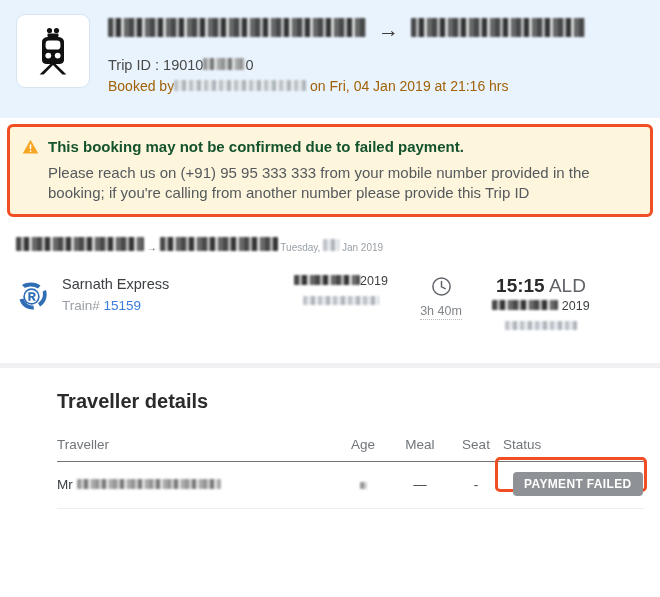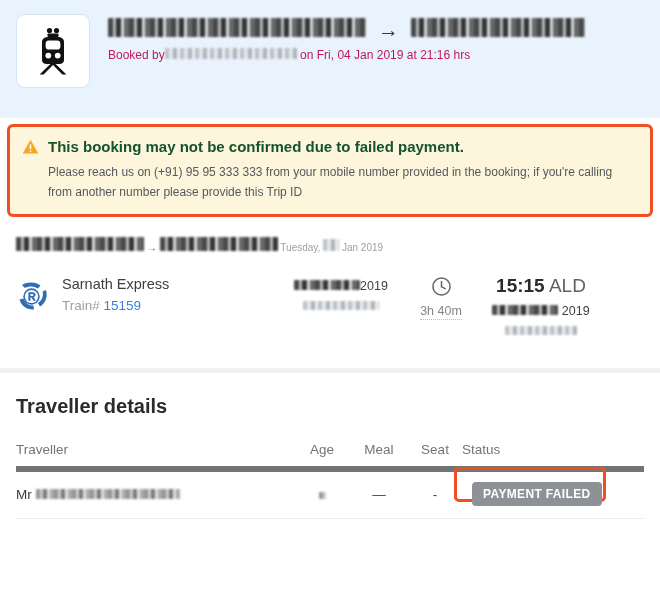--- a/index.html
+++ b/index.html
@@ -40,22 +40,22 @@
   }
   .trip-id {
     margin-top: 12px;
     font-size: 14.5px;
     color: #4a4a4a;
     line-height: 19px;
     white-space: nowrap;
   }
   .booked-by {
     margin-top: 2px;
-    font-size: 12px;
-    color: #be185d;
+    font-size: 14px;
+    color: #a16207;
     line-height: 19px;
     white-space: nowrap;
   }
   
   .redact {
     display: inline-block;
     vertical-align: baseline;
     background:
       repeating-linear-gradient(90deg,
         #8d8d8d 0px, #8d8d8d 4px,
@@ -100,21 +100,21 @@
   .warn-icon { flex: 0 0 18px; margin-top: 2px; }
   .alert-body { margin-left: 8px; }
   .alert-title {
     font-size: 15px;
     font-weight: 700;
     color: #14532d;
     line-height: 20px;
   }
   .alert-text {
     margin-top: 6px;
-    font-size: 12px;
+    font-size: 15px;
     color: #55595d;
     line-height: 19.5px;
     max-width: 600px;
   }
 
   
   .journey { padding: 16px 16px 0 16px; }
   .journey-head {
     font-size: 10px;
     color: #9aa0a6;
@@ -127,36 +127,36 @@
     align-items: flex-start;
   }
   .rail-logo { flex: 0 0 42px; padding-top: 6px; }
   .train-meta { margin-left: 4px; flex: 0 0 215px; padding-top: 2px; }
   .train-name { font-size: 14.5px; color: #3c4043; line-height: 19px; }
   .train-num { font-size: 13.5px; color: #9aa0a6; line-height: 19px; margin-top: 2px; }
   .train-num a { color: #3b7ddd; text-decoration: none; }
   .leg { text-align: center; width: 128px; }
   .leg-main { font-size: 19px; color: #5f6368; line-height: 25px; white-space: nowrap; }
   .leg-main b { font-weight: 700; color: #2b2b2b; }
-  .leg-sub { margin-top: 5px; font-size: 12.5px; color: #3c4043; line-height: 16px; white-space: nowrap; }
+  .leg-sub { font-size: 12.5px; color: #3c4043; line-height: 16px; white-space: nowrap; }
   .leg-sub2 { margin-top: 5px; line-height: 14px; }
   .dur { width: 72px; text-align:center; padding-top: 3px; }
   .dur-text {
     margin-top: 3px;
     font-size: 12.5px;
     color: #80868b;
     border-bottom: 1px dotted #b6bbbf;
     display: inline-block;
     padding-bottom: 1px;
   }
 
   .thick-divider { height: 5px; background: #f1f1f3; margin-top: 30px; }
 
   
-  .traveller { padding: 20px 16px 0 16px; }
+  .traveller { padding: 20px 16px 0 16px; margin-left: 41px; }
   .section-title {
     font-size: 20px;
     font-weight: 700;
     color: #2b2b2b;
     line-height: 26px;
   }
   .tr-train {
     margin-top: 17px;
     line-height: 24px;
     white-space: nowrap;
@@ -174,21 +174,21 @@
   .tr-facts .sep { margin: 0 5px; color: #b9bdc1; }
 
   
   .tbl { margin-top: 16px; width: 100%; border-collapse: collapse; }
   .tbl th {
     text-align: left;
     font-size: 13.5px;
     font-weight: 400;
     color: #70757a;
     padding: 7px 0 9px 0;
-    border-bottom: 6px solid #737373;
+    border-bottom: 1px solid #737373;
   }
   .tbl td {
     font-size: 13.5px;
     color: #3c4043;
     padding: 10px 0 12px 0;
     border-bottom: 1px solid #eceef0;
     vertical-align: middle;
   }
   .col-traveller { width: 278px; }
   .col-age { width: 56px; text-align: center !important; }
@@ -234,20 +234,23 @@
         <circle cx="17.3" cy="29.6" r="2.9" fill="#fff"></circle>
         <circle cx="26.7" cy="29.6" r="2.9" fill="#fff"></circle>
         <path d="M20.4 37 L8.6 48.4 L12.6 48.4 L22 39 L31.4 48.4 L35.4 48.4 L23.6 37 Z" fill="#111"></path>
       </svg>
     </div>
     <div class="header-text">
       <div class="route-title">
         <span class="redact dark" style="width:258px;height:19px;"></span>
         <span style="color:#3a3a3a;">&nbsp;→&nbsp;</span>
         <span class="redact dark" style="width:174px;height:19px;"></span>
+      </div>
+      <div class="trip-id">
+        <span>Trip ID : </span><span>19010</span><span class="redact" style="width:42px;height:12px;"></span><span>0</span>
       </div>
       <div class="booked-by">
         <span>Booked by</span><span class="redact light" style="width:132px;height:11px;"></span>&nbsp;<span>on Fri, 04 Jan 2019 at 21:16 hrs</span>
       </div>
     </div>
   </div>
 
   <div class="alert-wrap">
     <div class="alert">
       <span class="warn-icon">

